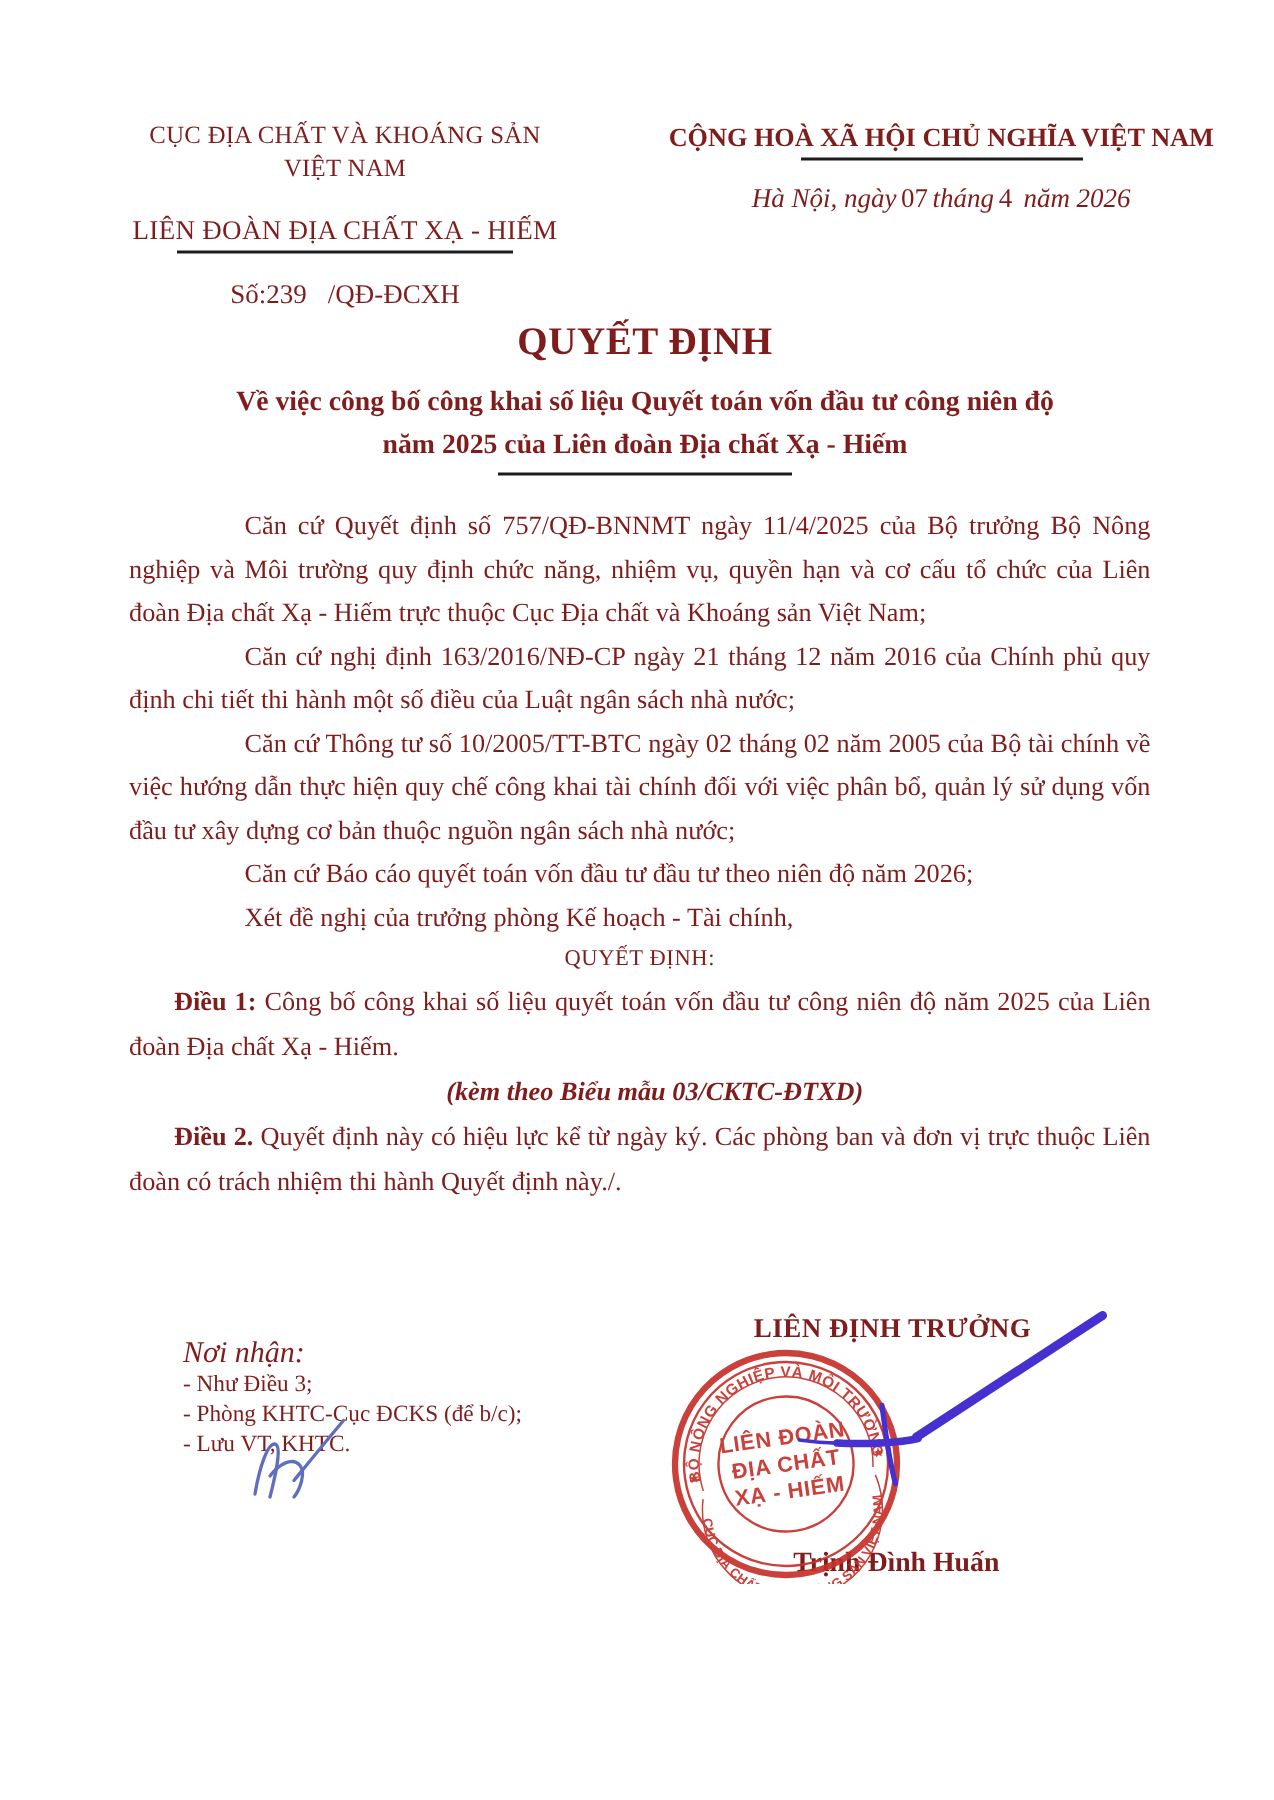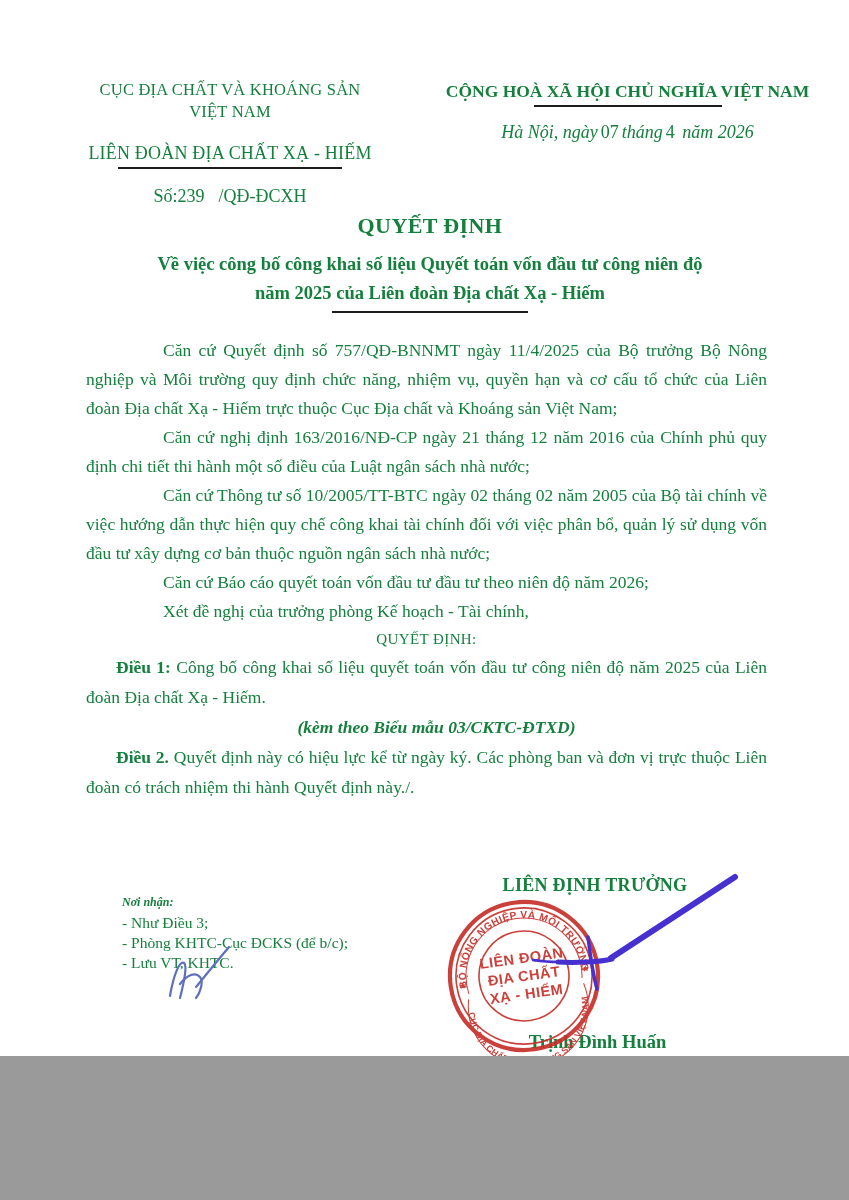--- a/index.html
+++ b/index.html
@@ -1,50 +1,50 @@
 <!DOCTYPE html>
 <html lang="vi"><head>
 <meta charset="utf-8">
 <style>
   html,body{margin:0;padding:0;background:#9a9a9a;}
   .page{
-    position:relative;width:849px;height:1056px;background:#ffffff;
+    position:relative;width:849px;height:1200px;background:#ffffff;
     margin:0 auto;overflow:hidden;
     font-family:"Liberation Serif","DejaVu Serif",serif;
-    color:#15803d;
+    color:#7f1d1d;
   }
   
   .hdr-left{position:absolute;left:55px;top:79px;width:350px;text-align:center;}
   .hdr-left .l1{font-size:16.5px;line-height:22px;letter-spacing:.2px;}
   .hdr-left .org{font-size:18px;font-weight:normal;line-height:24px;margin-top:18px;letter-spacing:.2px;}
   .hdr-left .rule{width:224px;height:2px;background:#1c1c1c;margin:2px auto 0;}
   .so-line{margin-top:17px;font-size:18px;}
   .so-line .gap{display:inline-block;width:14px;}
   .hdr-right{position:absolute;left:415px;top:79px;width:425px;text-align:center;}
   .hdr-right .l1{font-size:17.5px;font-weight:bold;line-height:24px;}
   .hdr-right .l2{font-size:18.5px;font-weight:bold;line-height:25px;margin-top:1px;}
   .hdr-right .rule{width:188px;height:2px;background:#1c1c1c;margin:2px auto 0;}
   .dateline{margin-top:15px;font-size:18px;font-style:italic;}
   .dateline .num{font-style:normal;padding:0 3px;font-family:Liberation Serif, serif;}
   
   .title-block{position:absolute;left:90px;top:213px;width:680px;text-align:center;}
-  .title-block .h1{font-size:22px;font-weight:bold;letter-spacing:.4px;}
+  .title-block .h1{font-size:26px;font-weight:bold;letter-spacing:.4px;}
   .title-block .sub{font-size:18.5px;font-weight:bold;line-height:29px;margin-top:11px;}
   .title-block .rule{width:196px;height:2px;background:#1c1c1c;margin:3px auto 0;}
   
   .bodytext{position:absolute;left:86px;top:336px;width:681px;font-size:17.5px;line-height:29px;text-align:justify;}
   .bodytext p{margin:0;text-indent:77px;}
   .decision-heading{margin:14px 0 8px;text-align:center;text-indent:0 !important;font-size:15px;font-weight:normal;letter-spacing:.4px;line-height:26px;}
   .article{margin-left:32px;text-indent:30px !important;line-height:30px;}
   .article b{font-weight:bold;}
   .attachment{margin:1px 0 0;text-align:center;text-indent:0 !important;font-style:italic;line-height:30px;padding-left:20px;font-weight:bold;}
   
   .sign-title{position:absolute;left:460px;top:875px;width:270px;text-align:center;font-size:18px;font-weight:bold;letter-spacing:.3px;z-index:2;}
   .recipients{position:absolute;left:122px;top:891px;width:300px;z-index:2;}
-  .recipients .lbl{font-size:12px;font-weight:bold;font-style:italic;line-height:22px;}
+  .recipients .lbl{font-size:20px;font-weight:normal;font-style:italic;line-height:22px;}
   .recipients .item{font-size:15.5px;line-height:20px;}
   .signer-name{position:absolute;left:460px;top:1032px;width:275px;text-align:center;font-size:18.5px;font-weight:bold;z-index:2;}
   .stamp{position:absolute;left:444px;top:896px;width:160px;height:160px;z-index:3;opacity:.92;}
   .big-signature{position:absolute;left:400px;top:855px;width:360px;height:160px;z-index:4;}
   .initials{position:absolute;left:150px;top:938px;width:90px;height:70px;z-index:4;}
 </style>
 </head>
 <body>
 
 <div class="page">

